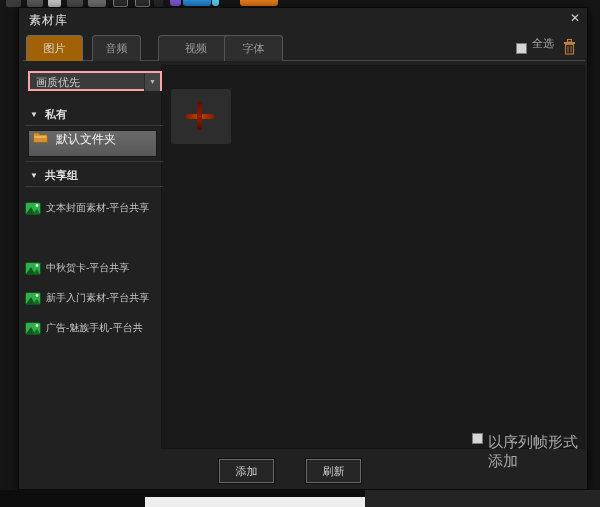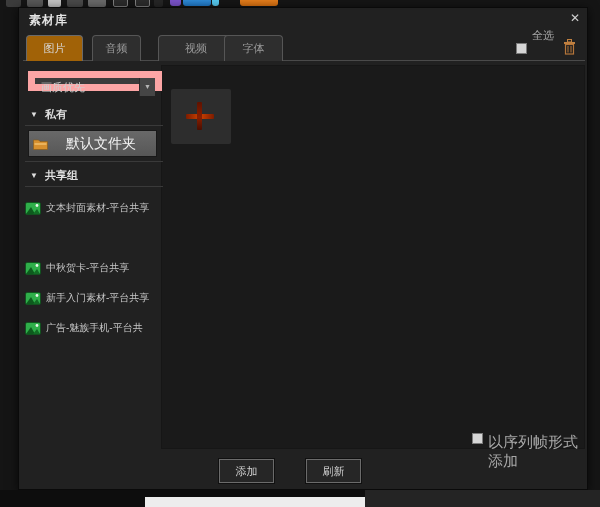--- a/index.html
+++ b/index.html
@@ -4,34 +4,34 @@
 <style>
   *{margin:0;padding:0;box-sizing:border-box}
   html,body{width:600px;height:507px}
   body{position:relative;overflow:hidden;background:#151515;font-family:"Liberation Sans",sans-serif}
   .abs{position:absolute}
   
   .tico{position:absolute;top:-8px;height:15px;border-radius:2px}
   .pillbtn{position:absolute;top:-10px;height:16px;border-radius:3px}
   
   .dialog{position:absolute;left:18px;top:7px;width:570px;height:483px;background:#212121;border:1px solid #0a0a0a;box-shadow:0 2px 10px rgba(0,0,0,.65)}
-  .title{left:10px;top:4px;font-size:12px;font-weight:bold;color:#e3e3e3;letter-spacing:1px}
+  .title{left:10px;top:4px;font-size:12px;font-weight:normal;color:#e3e3e3;letter-spacing:1px}
   .close{left:547px;top:3px;width:18px;height:16px;color:#d0d0d0;font-size:12px;text-align:center;cursor:default}
   .tab{top:27px;height:26px;border:1px solid #565656;border-bottom:none;border-radius:4px 4px 0 0;background:#2e2e2e;color:#9b9b9b;font-size:11px;display:flex;align-items:center;justify-content:center;z-index:2}
   .tab.active{background:#a16207;color:#d8d8d8;border-color:#6a6a6a}
   .tabline{left:4px;top:52px;width:562px;border-top:1px solid #4a4a4a}
   .checkbox{width:11px;height:11px;background:#d6d6d6;border:1px solid #7a7a7a}
   .lbl{color:#ababab;font-size:11px}
   .main{left:142px;top:57px;width:424px;height:384px;background:#1a1a1a;border:1px solid #161616}
-  .dropdown{left:9px;top:63px;width:134px;height:20px;background:#3b3b3b;border:7px solid #fca5a5;color:#cfcfcf;font-size:11px;line-height:18px;padding-left:6px}
+  .dropdown{left:9px;top:63px;width:134px;height:20px;background:#3b3b3b;border:2px solid #fca5a5;color:#cfcfcf;font-size:11px;line-height:18px;padding-left:6px}
   .dd-arrow{position:absolute;right:0;top:0;width:16px;height:18px;border-left:1px solid #2a2a2a;color:#b5b5b5;font-size:7px;text-align:center;line-height:18px;background:#454545}
   .section{display:flex;align-items:center;color:#dedede;font-size:11px;font-weight:bold}
   .tri{font-size:8px;color:#dedede;margin-right:7px}
   .sep{left:6px;width:138px;border-top:1px solid #3a3a3a}
-  .selitem{left:9px;top:122px;width:129px;height:27px;background:linear-gradient(#696969,#575757);border:1px solid #191919;display:flex;align-items:center;padding-left:4px;color:#f2f2f2;font-size:14px;gap:18px}
+  .selitem{left:9px;top:122px;width:129px;height:27px;background:linear-gradient(#696969,#575757);border:1px solid #191919;display:flex;align-items:flex-start;padding-left:4px;color:#f2f2f2;font-size:12px;gap:8px}
   .item{left:6px;width:134px;height:30px;display:flex;align-items:center;gap:5px;color:#c6c6c6;font-size:10px;white-space:nowrap;overflow:hidden}
   .addtile{left:152px;top:81px;width:60px;height:55px;background:#2d2d2d;border-radius:2px}
   .plus-h{position:absolute;left:15px;top:25px;width:28px;height:5px;background:linear-gradient(90deg,#7d1c00,#cf4200,#7d1c00);border-radius:1px}
   .plus-v{position:absolute;left:26px;top:13px;width:5px;height:28px;background:linear-gradient(#5f1200,#8a1f00 55%,#4a0e00);border-radius:1px}
   .btn{top:451px;width:55px;height:24px;background:#262626;border:1px solid #6b6b6b;color:#cfcfcf;font-size:11px;display:flex;align-items:center;justify-content:center;box-shadow:0 0 0 1px #101010}
   .bottomstrip{left:0;top:490px;width:600px;height:17px;background:#0d0d0d}
   .whiterect{left:145px;top:497px;width:220px;height:10px;background:#ededed}
   .grayrect{left:365px;top:490px;width:235px;height:17px;background:#242424}
 </style>
 </head>
@@ -65,21 +65,21 @@
     </div>
   <div class="abs tab" style="left:139px;width:76px">
       <span>视频</span>
     </div>
   <div class="abs tab" style="left:205px;width:59px">
       <span>字体</span>
     </div>
   <div class="abs tabline"></div>
 
   <div class="abs checkbox" style="left:497px;top:35px"></div>
-  <div class="abs lbl" style="left:513px;top:20px">全选</div>
+  <div class="abs lbl" style="left:513px;top:28px">全选</div>
   <svg class="abs" style="left:544px;top:31px" width="13" height="16" viewBox="0 0 13 16">
     <rect x="1" y="3" width="11" height="2" fill="#c08040"></rect>
     <rect x="4.5" y="0.5" width="4" height="2.5" fill="none" stroke="#c08040" stroke-width="1"></rect>
     <rect x="2.5" y="5.5" width="8" height="9.5" fill="none" stroke="#b5763a" stroke-width="1.2"></rect>
     <line x1="5" y1="7" x2="5" y2="13.5" stroke="#b5763a" stroke-width="1"></line>
     <line x1="8" y1="7" x2="8" y2="13.5" stroke="#b5763a" stroke-width="1"></line>
   </svg>
 
   <div class="abs main"></div>
 

